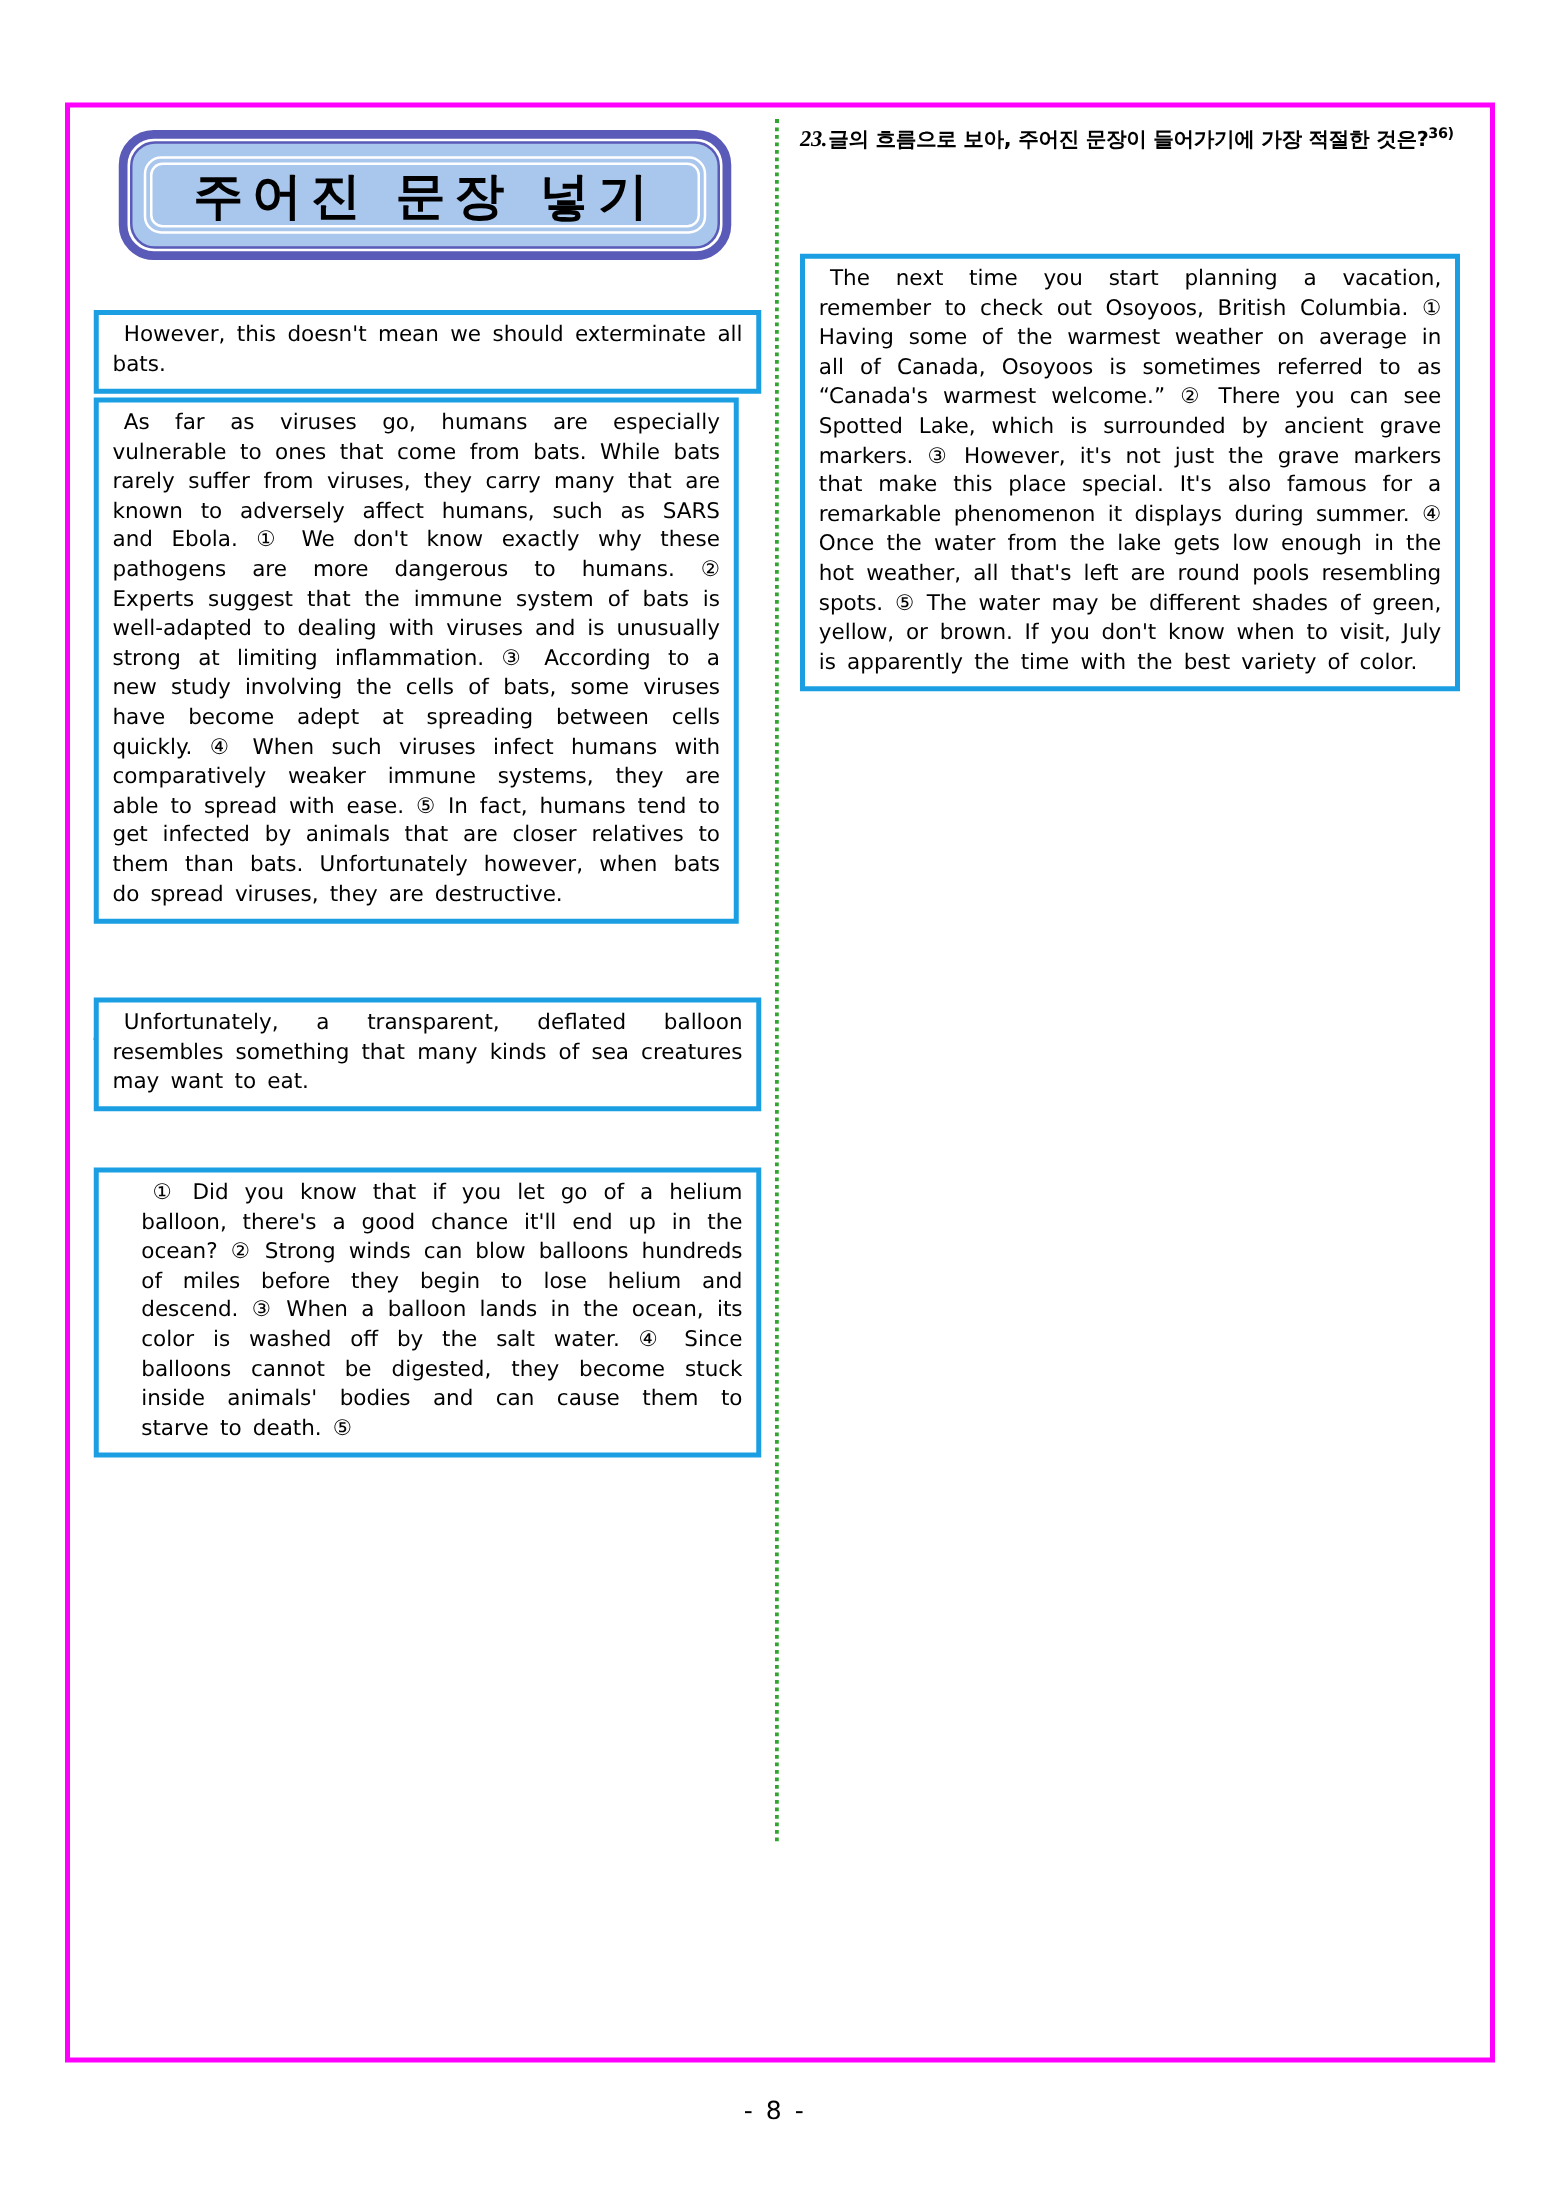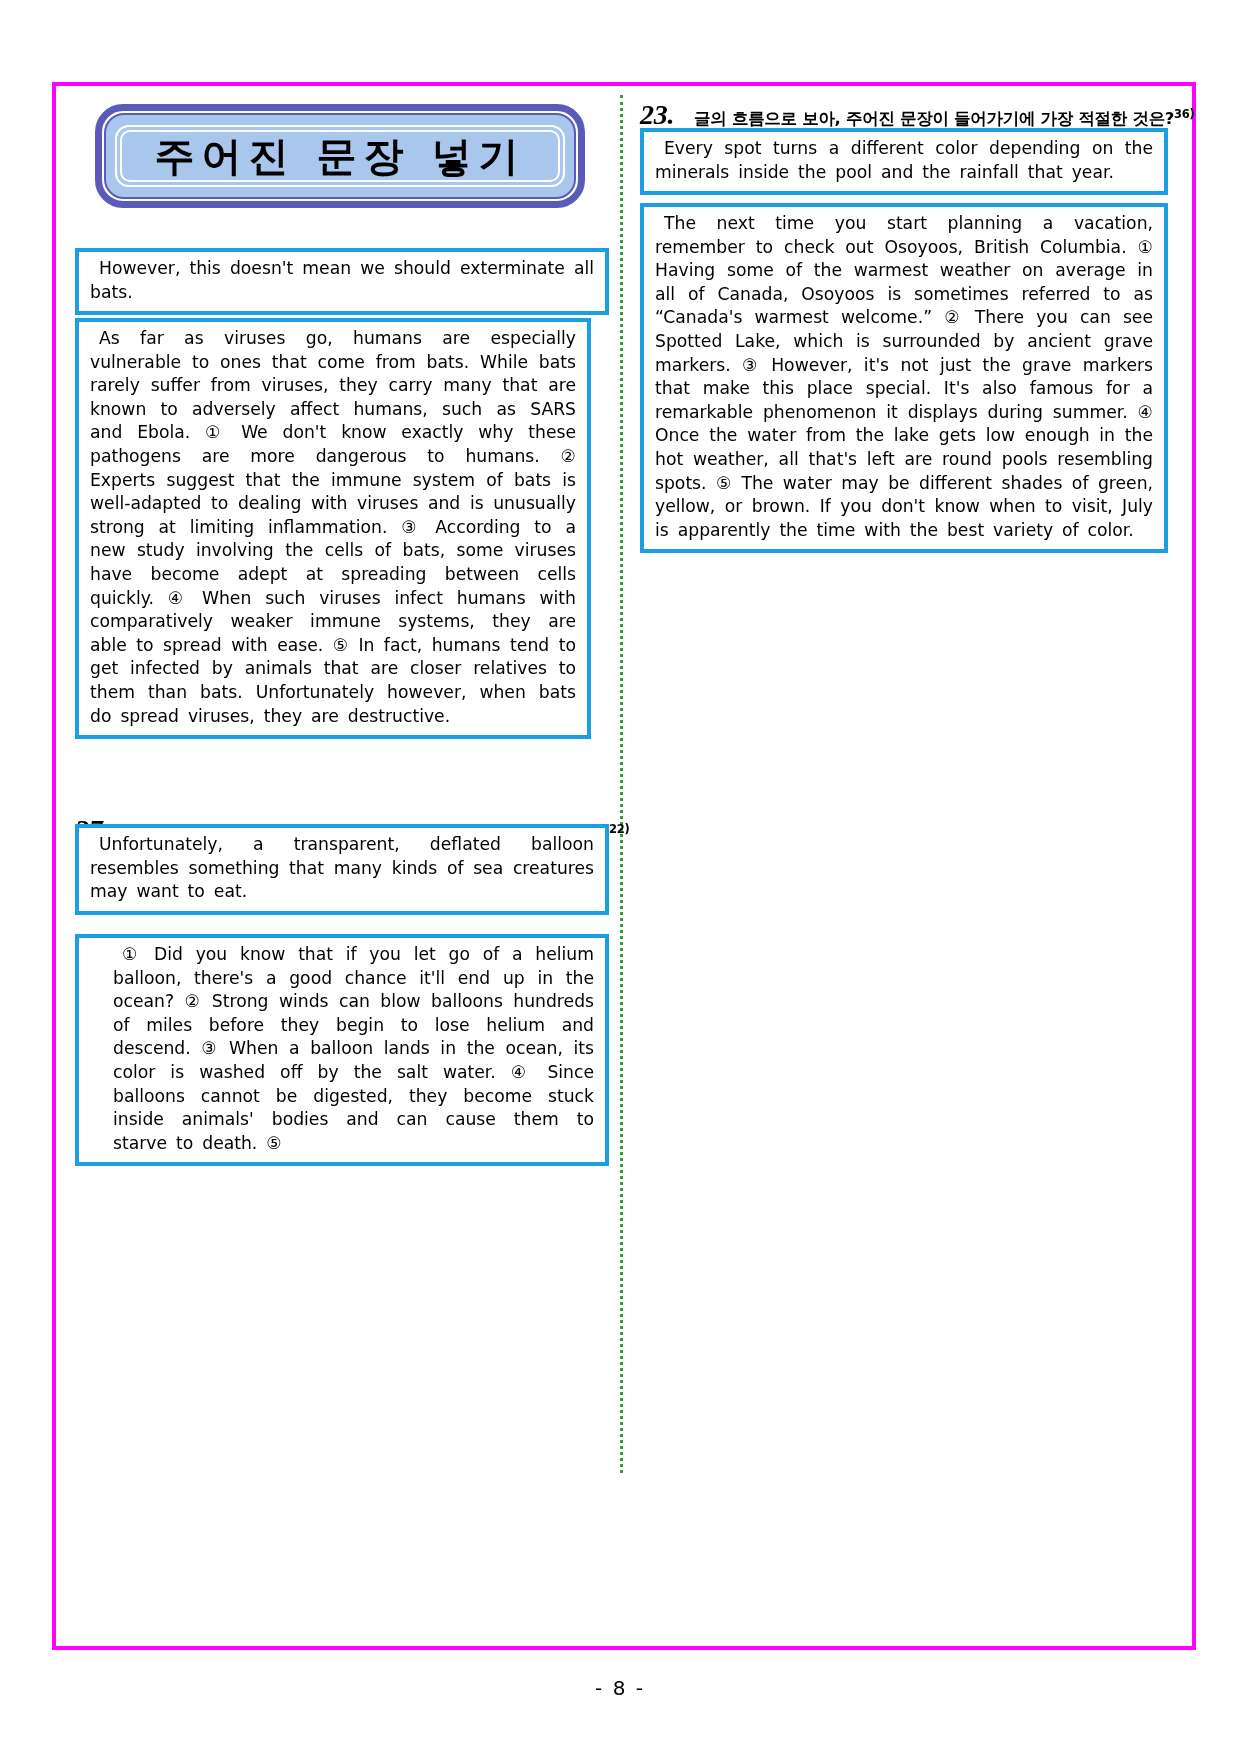--- a/index.html
+++ b/index.html
@@ -43,38 +43,38 @@
     position:absolute; left:620px; top:95px; height:1378px; width:0;
     border-left:3px dotted var(--divider,#2fa52f); pointer-events:none;
   }
   
   .q-header {
     position:absolute; font-size:16.5px; font-weight:bold; white-space:nowrap;
     letter-spacing:-0.3px;
   }
   .qnum {
     font-family:"Liberation Serif","DejaVu Serif",serif;
-    font-style:italic; font-weight:bold; font-size:28px; margin-right:20px;text-align:center;
+    font-style:italic; font-weight:bold; font-size:18px; margin-right:1px;text-align:center;
   }
   .qsup { font-size:11.5px; vertical-align:super; font-weight:bold; }
   .box {
     position:absolute; background:#ffffff;
     border:4px solid var(--box-border,#1b9fe2); padding:5px 11px 7px 11px;
   }
   .flow {
     font-size:17.2px; line-height:23.6px;
     text-align:justify; text-align-last:left; word-spacing:3.5px;
     text-indent:9px;
   }
   
   #q21-header { left:75px;  top:219px; }
   #q21-given  { left:75px;  top:248px; width:534px; }
   #q21-passage{ left:75px;  top:318px; width:516px; }
   #q22-header { left:75px;  top:814px; }
-  #q22-given  { left:75px;  top:824px; width:534px; }
+  #q22-given  { left:75px;  top:798px; width:534px; }
   #q22-passage{ left:75px;  top:934px; width:534px;padding-left:34px; }
   #q23-header { left:640px; top:99px;  }
   #q23-given  { left:640px; top:128px; width:528px; }
   #q23-passage{ left:640px; top:203px; width:528px; }
   
   .page-number {
     position:absolute; left:0; top:1676px; width:100%;
     text-align:center; font-size:20px; color:#000; letter-spacing:2px;
   }
 </style>
@@ -110,22 +110,19 @@
   <div id="q22-given" class="box">
     <p class="flow">Unfortunately, a transparent, deflated balloon resembles something that many kinds of sea creatures may want to eat.</p>
   </div>
   <div id="q22-passage" class="box">
     <p class="flow">① Did you know that if you let go of a helium balloon, there's a good chance it'll end up in the ocean? ② Strong winds can blow balloons hundreds of miles before they begin to lose helium and descend. ③ When a balloon lands in the ocean, its color is washed off by the salt water. ④ Since balloons cannot be digested, they become stuck inside animals' bodies and can cause them to starve to death. ⑤</p>
   </div>
 
   <div id="q23-header" class="q-header">
     <span class="qnum">23.</span><span>글의 흐름으로 보아, 주어진 문장이 들어가기에 가장 적절한 것은?</span><span class="qsup">36)</span>
   </div>
-  <div id="q23-given" class="box">
-    <p class="flow">Every spot turns a different color depending on the minerals inside the pool and the rainfall that year.</p>
-  </div>
   <div id="q23-passage" class="box">
     <p class="flow">The next time you start planning a vacation, remember to check out Osoyoos, British Columbia. ① Having some of the warmest weather on average in all of Canada, Osoyoos is sometimes referred to as “Canada's warmest welcome.” ② There you can see Spotted Lake, which is surrounded by ancient grave markers. ③ However, it's not just the grave markers that make this place special. It's also famous for a remarkable phenomenon it displays during summer. ④ Once the water from the lake gets low enough in the hot weather, all that's left are round pools resembling spots. ⑤ The water may be different shades of green, yellow, or brown. If you don't know when to visit, July is apparently the time with the best variety of color.</p>
   </div>
 
   <div class="page-number">- 8 -</div>
 
 </div>
 
 </body></html>

